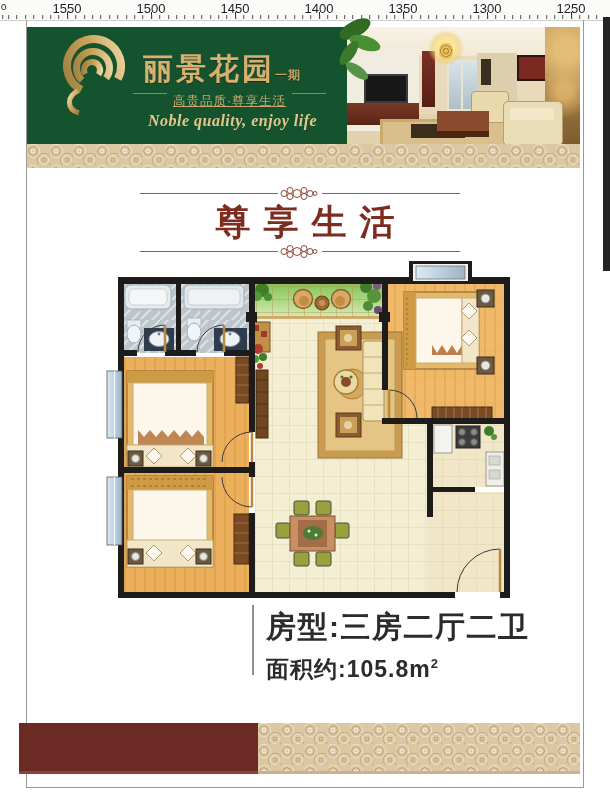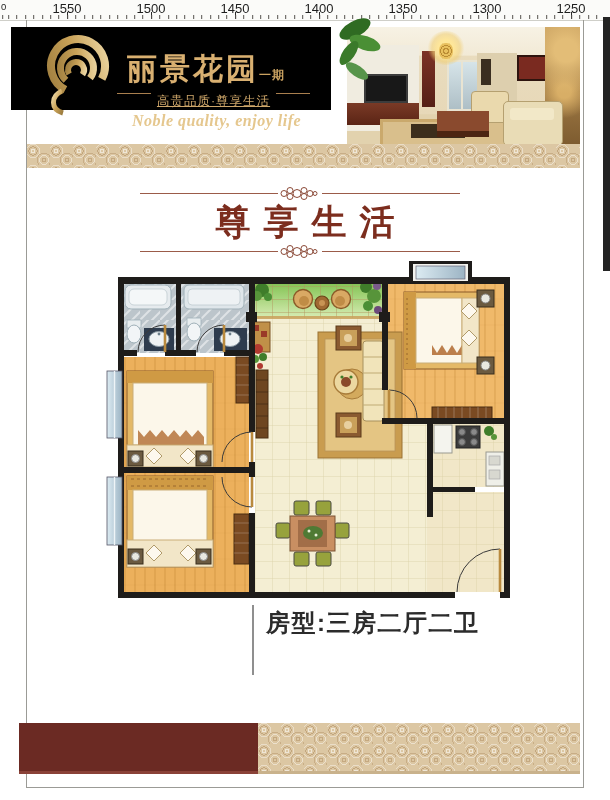--- a/index.html
+++ b/index.html
@@ -17,21 +17,21 @@
   .rtick{position:absolute;top:12px;width:1px;height:7px;background:#2a2a2a;}
 
   
   .pl{background:#9b9b96;}
   .pl.left{left:26px;top:20px;width:1px;height:768px;}
   .pl.right{left:583px;top:20px;width:1px;height:768px;}
   .pl.bottom{left:26px;top:787px;width:558px;height:1px;}
   .panel-edge{left:603px;top:17px;width:7px;height:254px;background:#242424;}
 
   
-  .brand-block{left:11px;top:27px;width:320px;height:83px;background:#000000;}
+  .brand-block{left:27px;top:27px;width:320px;height:117px;background:#14532d;}
   .brand-title{position:absolute;left:116px;top:22px;color:#d9b071;font-weight:bold;
     font-family:"Liberation Serif",serif;font-size:30px;letter-spacing:3px;white-space:nowrap;
     text-shadow:0 1px 0 rgba(0,0,0,.35);}
   .brand-phase{font-size:12px;letter-spacing:1px;color:#caa261;font-weight:bold;}
   .tagline{position:absolute;left:100px;top:66px;width:205px;display:flex;align-items:flex-start;
     color:#cfa76a;font-size:12.5px;letter-spacing:1px;white-space:nowrap;text-decoration:underline;}
   .tagline::before,.tagline::after{content:"";flex:1;height:1px;background:#a97f4e;margin:0 6px;}
   .brand-en{position:absolute;left:88px;top:85px;width:235px;text-align:center;
     font-family:"Liberation Serif",serif;font-style:italic;font-weight:bold;font-size:16px;
     color:#e5c78e;letter-spacing:.5px;white-space:nowrap;}
@@ -95,21 +95,21 @@
 
   
   .floorplan{left:106px;top:258px;}
 
   
   .unit-no{left:145px;top:611px;color:#1c1c1c;white-space:nowrap;}
   .unit-no .big{font-size:46px;font-weight:bold;}
   .unit-no .word{font-size:37px;font-weight:bold;letter-spacing:1px;}
   .unit-divider{left:252px;top:605px;width:2px;height:70px;background:#8f8f8f;}
   .unit-spec{left:266px;top:607px;color:#2b2b2b;font-weight:bold;}
-  .unit-spec .l1{font-size:24px;letter-spacing:1.5px;white-space:nowrap;}
+  .unit-spec .l1{font-size:30px;letter-spacing:1.5px;white-space:nowrap;}
   .unit-spec .l2{font-size:23px;margin-top:6px;letter-spacing:1px;white-space:nowrap;}
   .unit-spec sup{font-size:13px;}
 </style>
 </head>
 <body>
 
 <div class="stage">
 
   <div class="abs ruler">
     <span class="redge">0</span>
@@ -442,18 +442,19 @@
         <path d="M165 352V325"></path>
           <path d="M224 352V325"></path>
           <path d="M500 592V549"></path>
       </g>
     </g>
   </svg>
 
   <div class="abs unit-divider"></div>
   <div class="abs unit-spec">
     <div class="l1">房型:三房二厅二卫</div>
+    <div class="l2"><span>面积约:105.8m</span><sup>2</sup></div>
   </div>
 
   <div class="abs bottom-maroon"></div>
   <div class="abs pattern bottom-pattern"></div>
 
 </div>
 
 </body></html>

